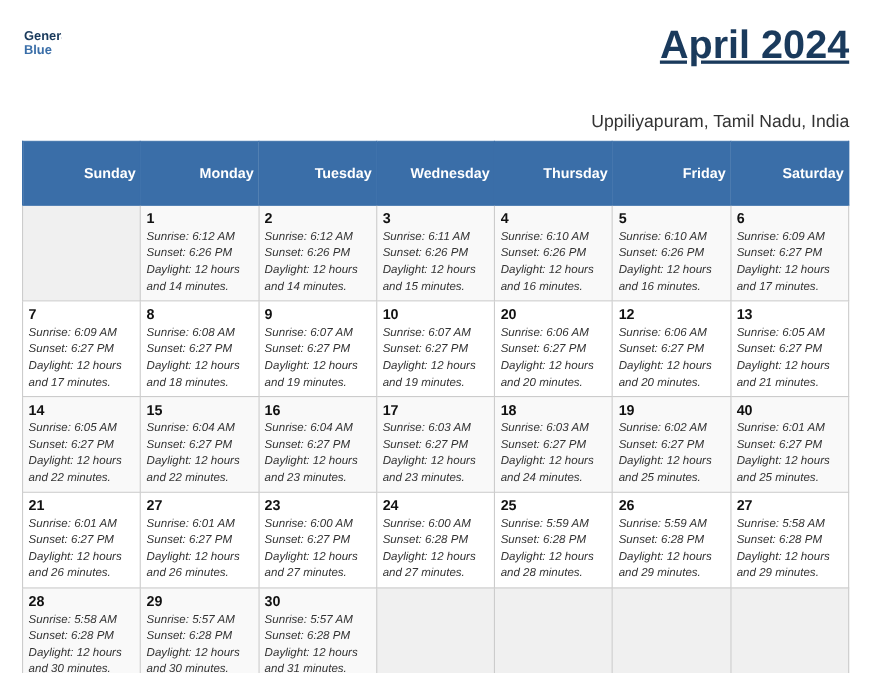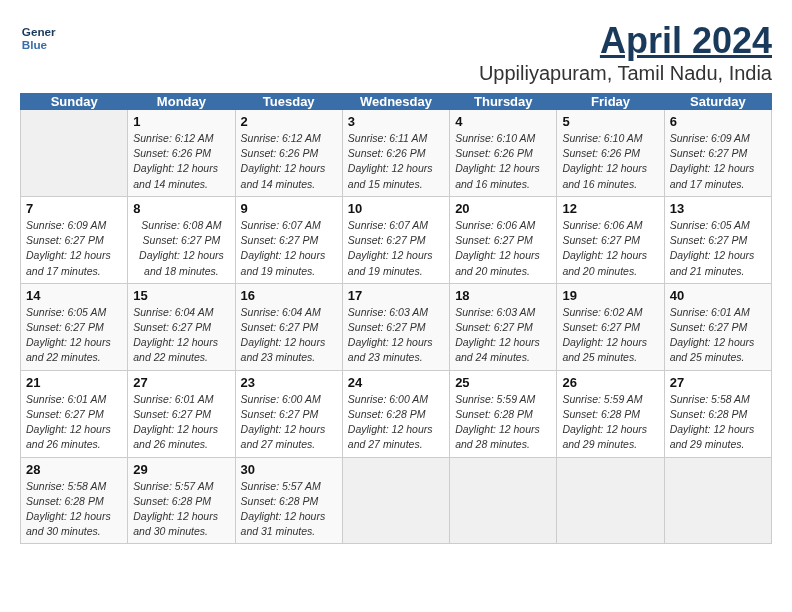--- a/index.html
+++ b/index.html
@@ -28,33 +28,34 @@
     .title-section {
       text-align: right;
     }
     .main-title {
       font-size: 36px;
       font-weight: bold;
       color: #1a3a5c;
       text-decoration: underline;
     }
     .subtitle {
-      font-size: 20px;
+      font-size: 16px;
       color: #333;
+      margin-top: 40px;
     }
     .calendar {
       width: 100%;
       border-collapse: collapse;
       font-size: 11px;
     }
     .calendar thead th {
       background-color: #3a6ea8;
       color: #fff;
-      padding: 0 4px;
-      text-align: center;
+      padding: 21px 4px;
+      text-align: right;
       font-size: 13px;
       font-weight: bold;
       border: 1px solid #3a6ea8;
     }
     .calendar tbody td {
       vertical-align: top;
       padding: 4px 5px;
       border: 1px solid #ccc;
       width: 107px;
       min-height: 80px;
@@ -158,21 +159,21 @@
       <tr>
         <td>
           <span class="day-number">7</span>
           <div class="day-info" style="white-space: pre-line;">Sunrise: 6:09 AM
 Sunset: 6:27 PM
 Daylight: 12 hours
 and 17 minutes.</div>
         </td>
         <td>
           <span class="day-number">8</span>
-          <div class="day-info" style="white-space: pre-line; text-align: center;">Sunrise: 6:08 AM
+          <div class="day-info" style="white-space: pre-line;">Sunrise: 6:08 AM
 Sunset: 6:27 PM
 Daylight: 12 hours
 and 18 minutes.</div>
         </td>
         <td>
           <span class="day-number">9</span>
           <div class="day-info" style="white-space: pre-line;">Sunrise: 6:07 AM
 Sunset: 6:27 PM
 Daylight: 12 hours
 and 19 minutes.</div>

